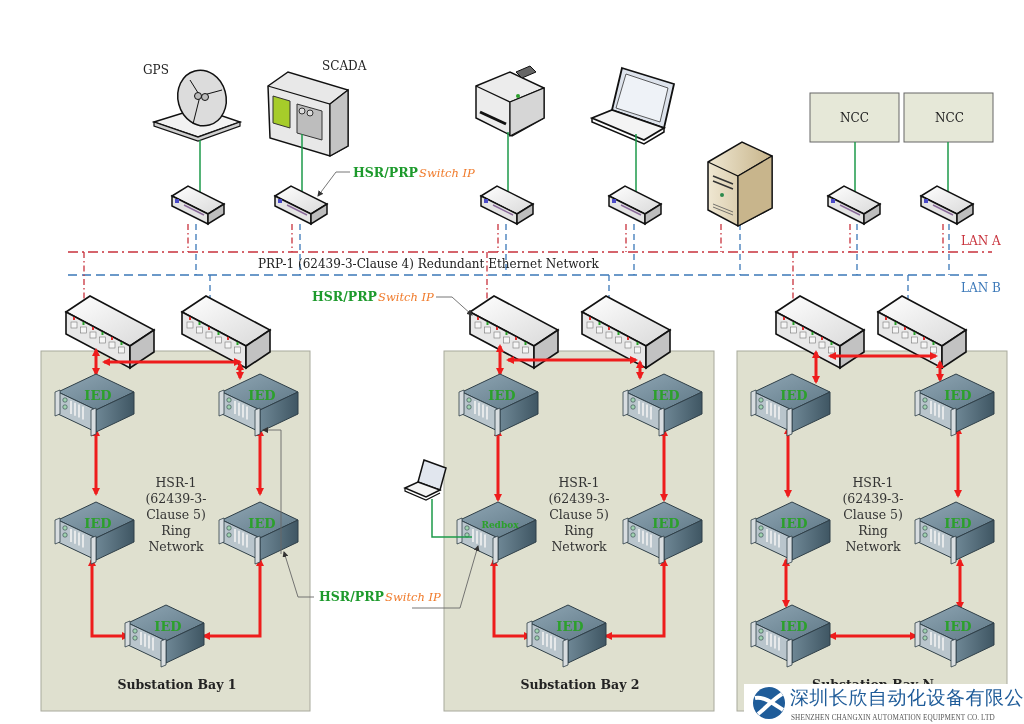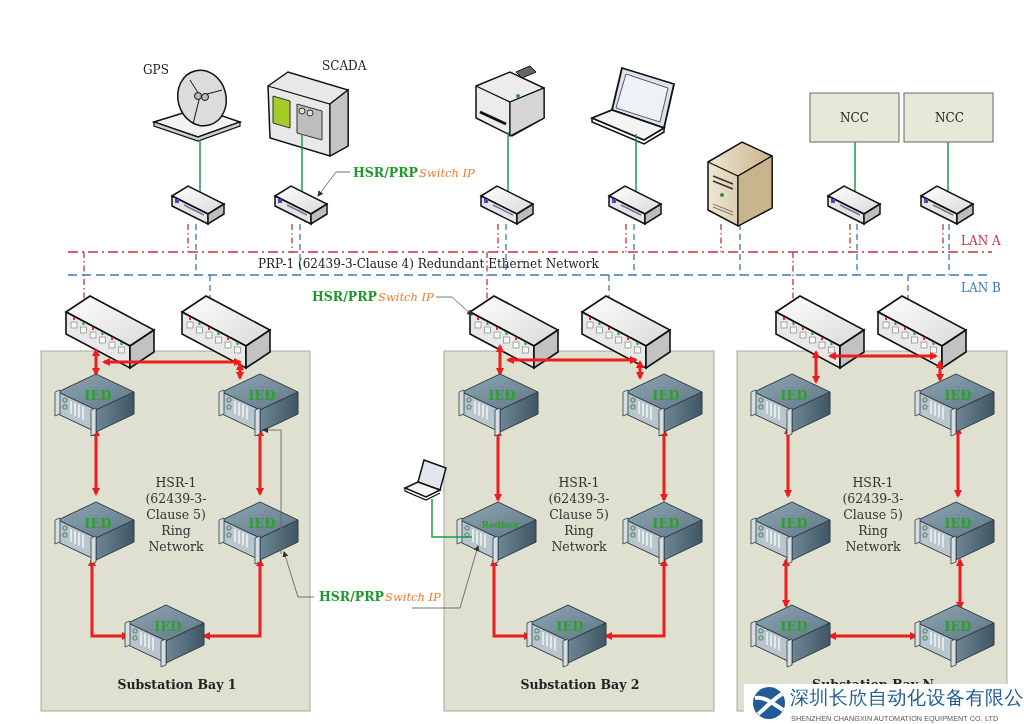--- a/index.html
+++ b/index.html
@@ -12,21 +12,21 @@
   .hsr { font-family: "DejaVu Serif", "Liberation Serif", serif; font-size: 12.5px; font-weight: bold; fill: #1d9a2c; }
   .swip { font-family: "DejaVu Serif", "Liberation Serif", serif; font-size: 11.5px; font-style: italic; fill: #f07a2a; }
   .lan-a { font-family: "DejaVu Serif", "Liberation Serif", serif; font-size: 12px; fill: #c8323c; }
   .lan-b { font-family: "DejaVu Serif", "Liberation Serif", serif; font-size: 12px; fill: #3b78b8; }
   .ied-t { font-family: "DejaVu Serif", "Liberation Serif", serif; font-size: 13px; font-weight: bold; fill: #2ca02c; }
   .redbox-t { font-family: "DejaVu Serif", "Liberation Serif", serif; font-size: 9px; font-weight: bold; fill: #2ca02c; }
   .ncc-t { font-family: "DejaVu Serif", "Liberation Serif", serif; font-size: 12px; fill: #222; }
   #logo { position: absolute; left: 744px; top: 684px; width: 280px; height: 40px; background: #fff; }
   #logo .cn { position: absolute; left: 46px; top: 1px; font-family: "DejaVu Sans", sans-serif;
               font-size: 19px; color: #1f5c99; letter-spacing: 0.5px; white-space: nowrap; }
-  #logo .en { position: absolute; left: 47px; top: 30px; font-family: Liberation Sans, sans-serif;
+  #logo .en { position: absolute; left: 47px; top: 30px; font-family: Liberation Serif, serif;
               font-size: 7.2px; color: #555; white-space: nowrap; letter-spacing: 0.1px; }
   #logo .mark { position: absolute; left: 8px; top: 2px; width: 34px; height: 34px; }
 </style>
 </head>
 <body>
 
 <svg id="diagram" viewBox="0 0 1024 724" xmlns="http://www.w3.org/2000/svg">
   <defs>
     <marker id="ah" markerWidth="8" markerHeight="8" refX="6" refY="4" orient="auto-start-reverse" markerUnits="userSpaceOnUse">
       <path d="M0,0 L8,4 L0,8 z" fill="#ee1c1c"></path>

